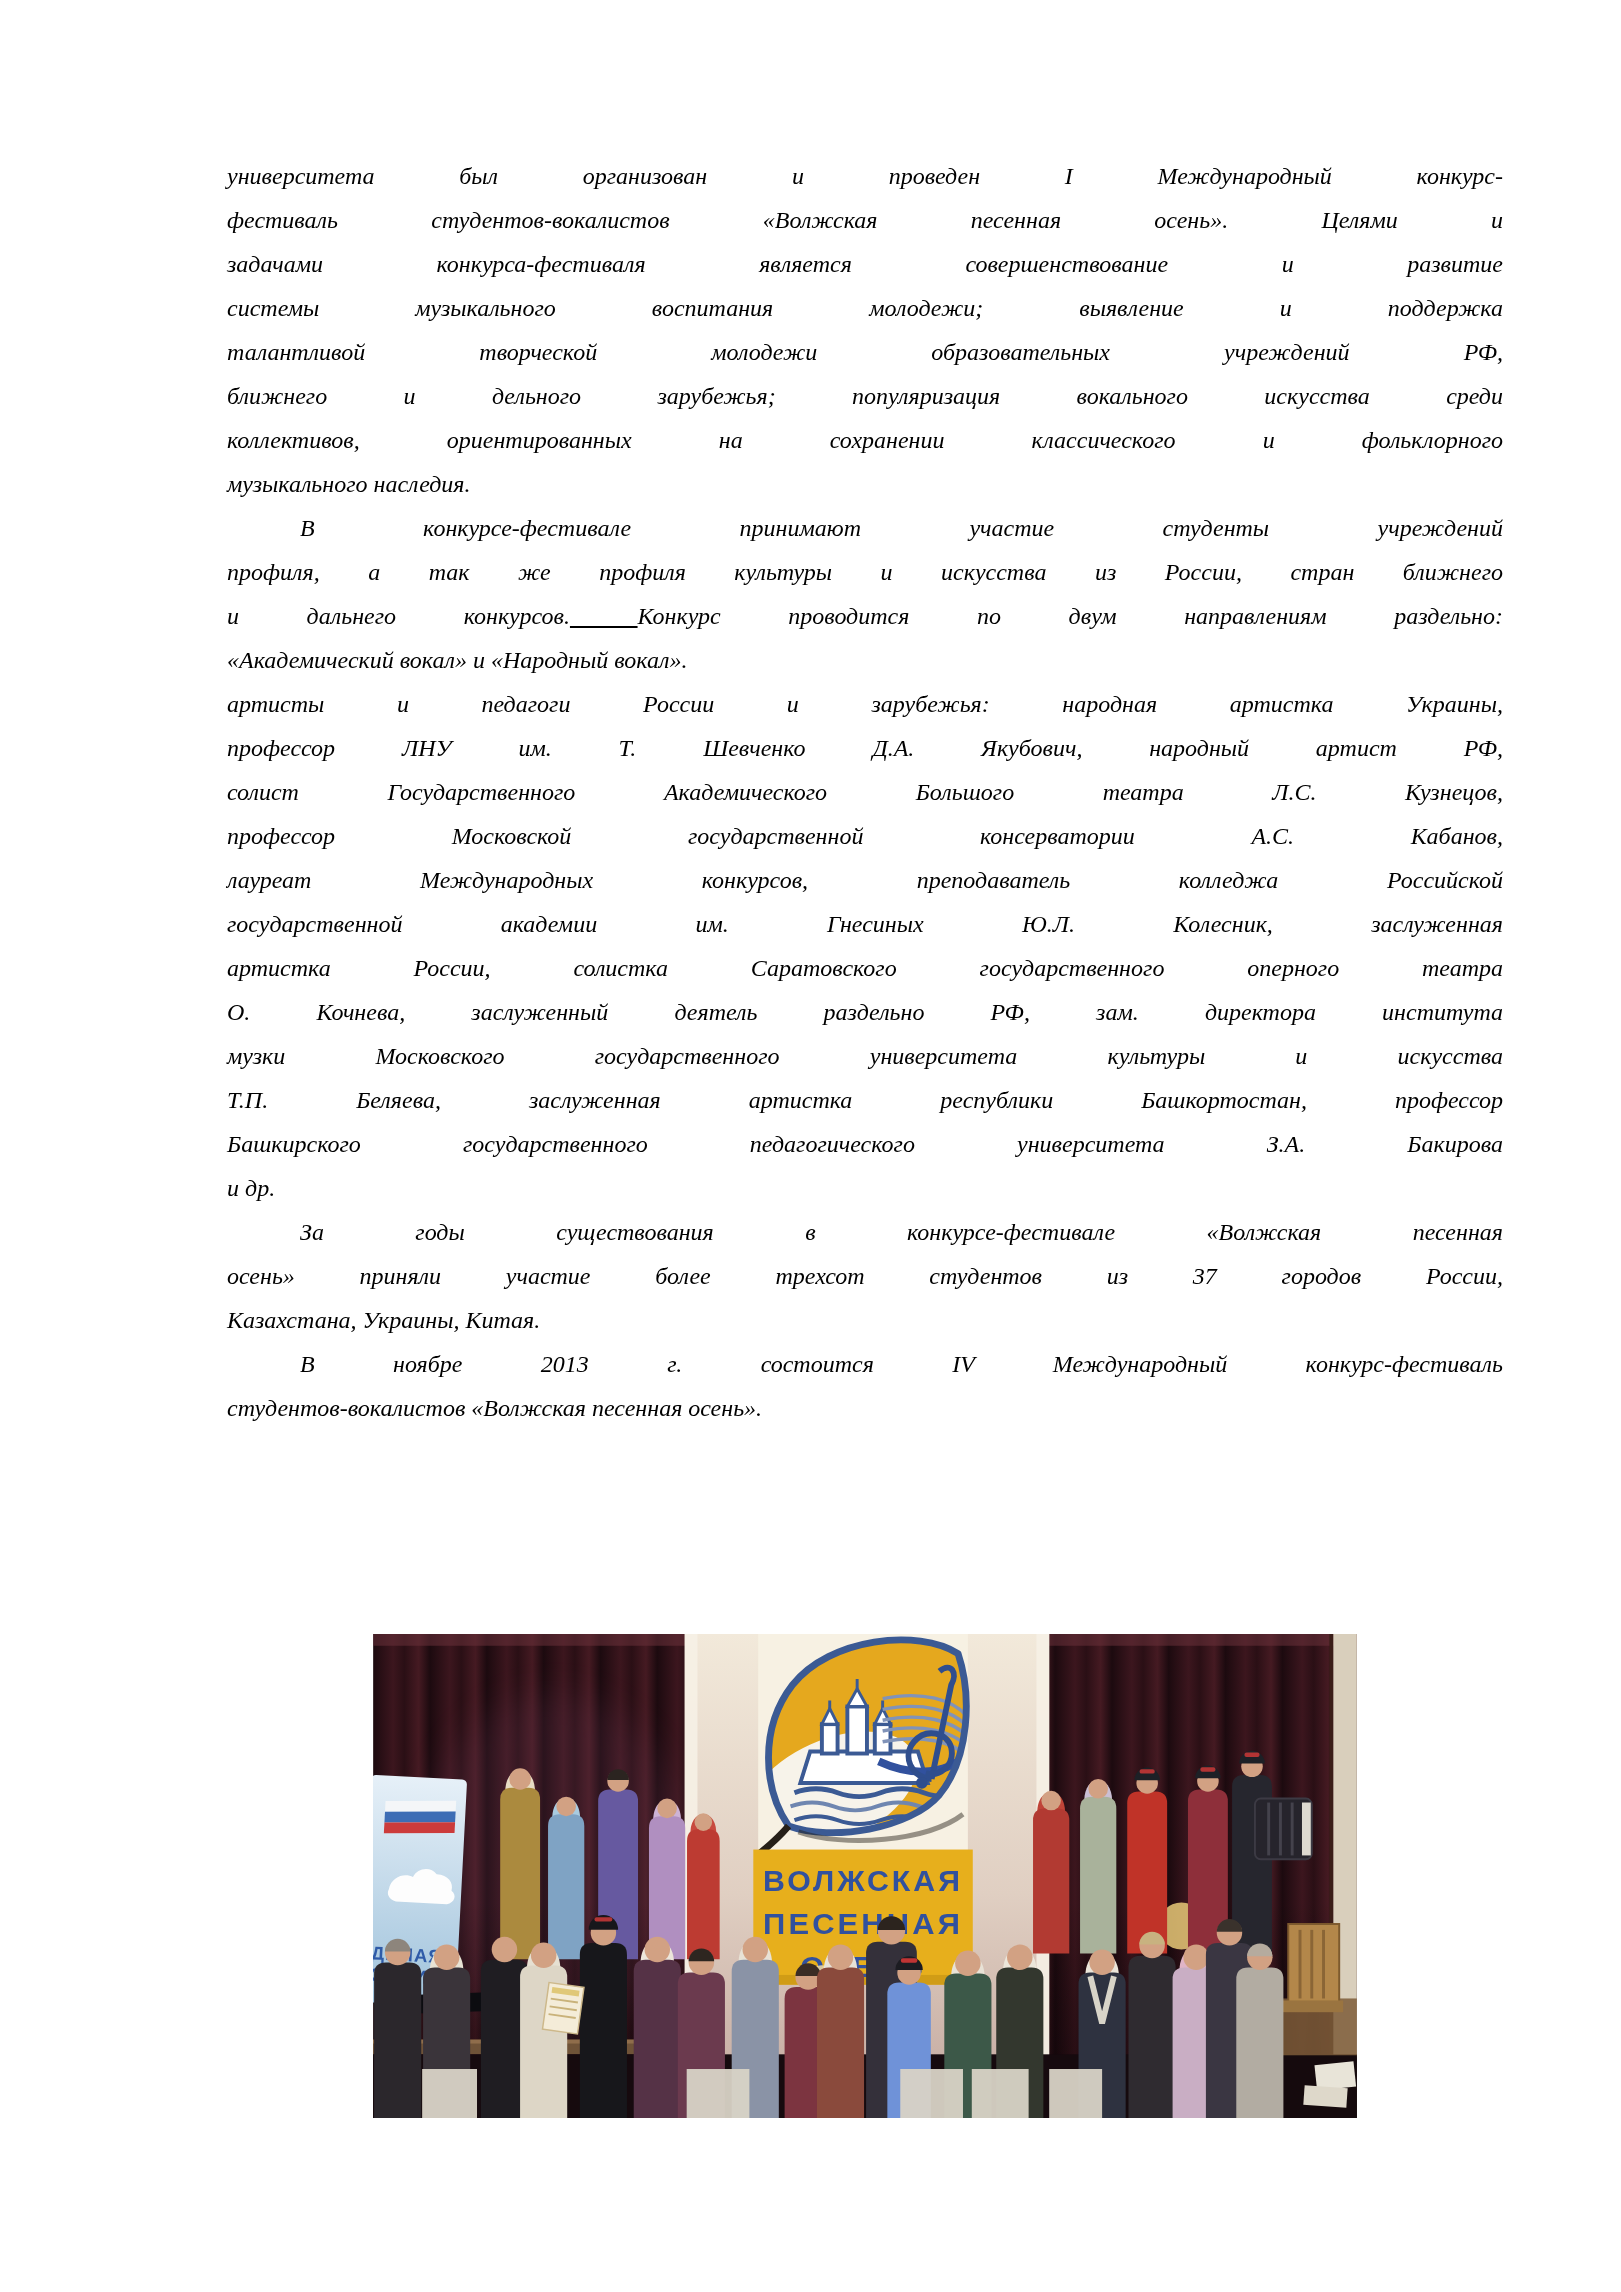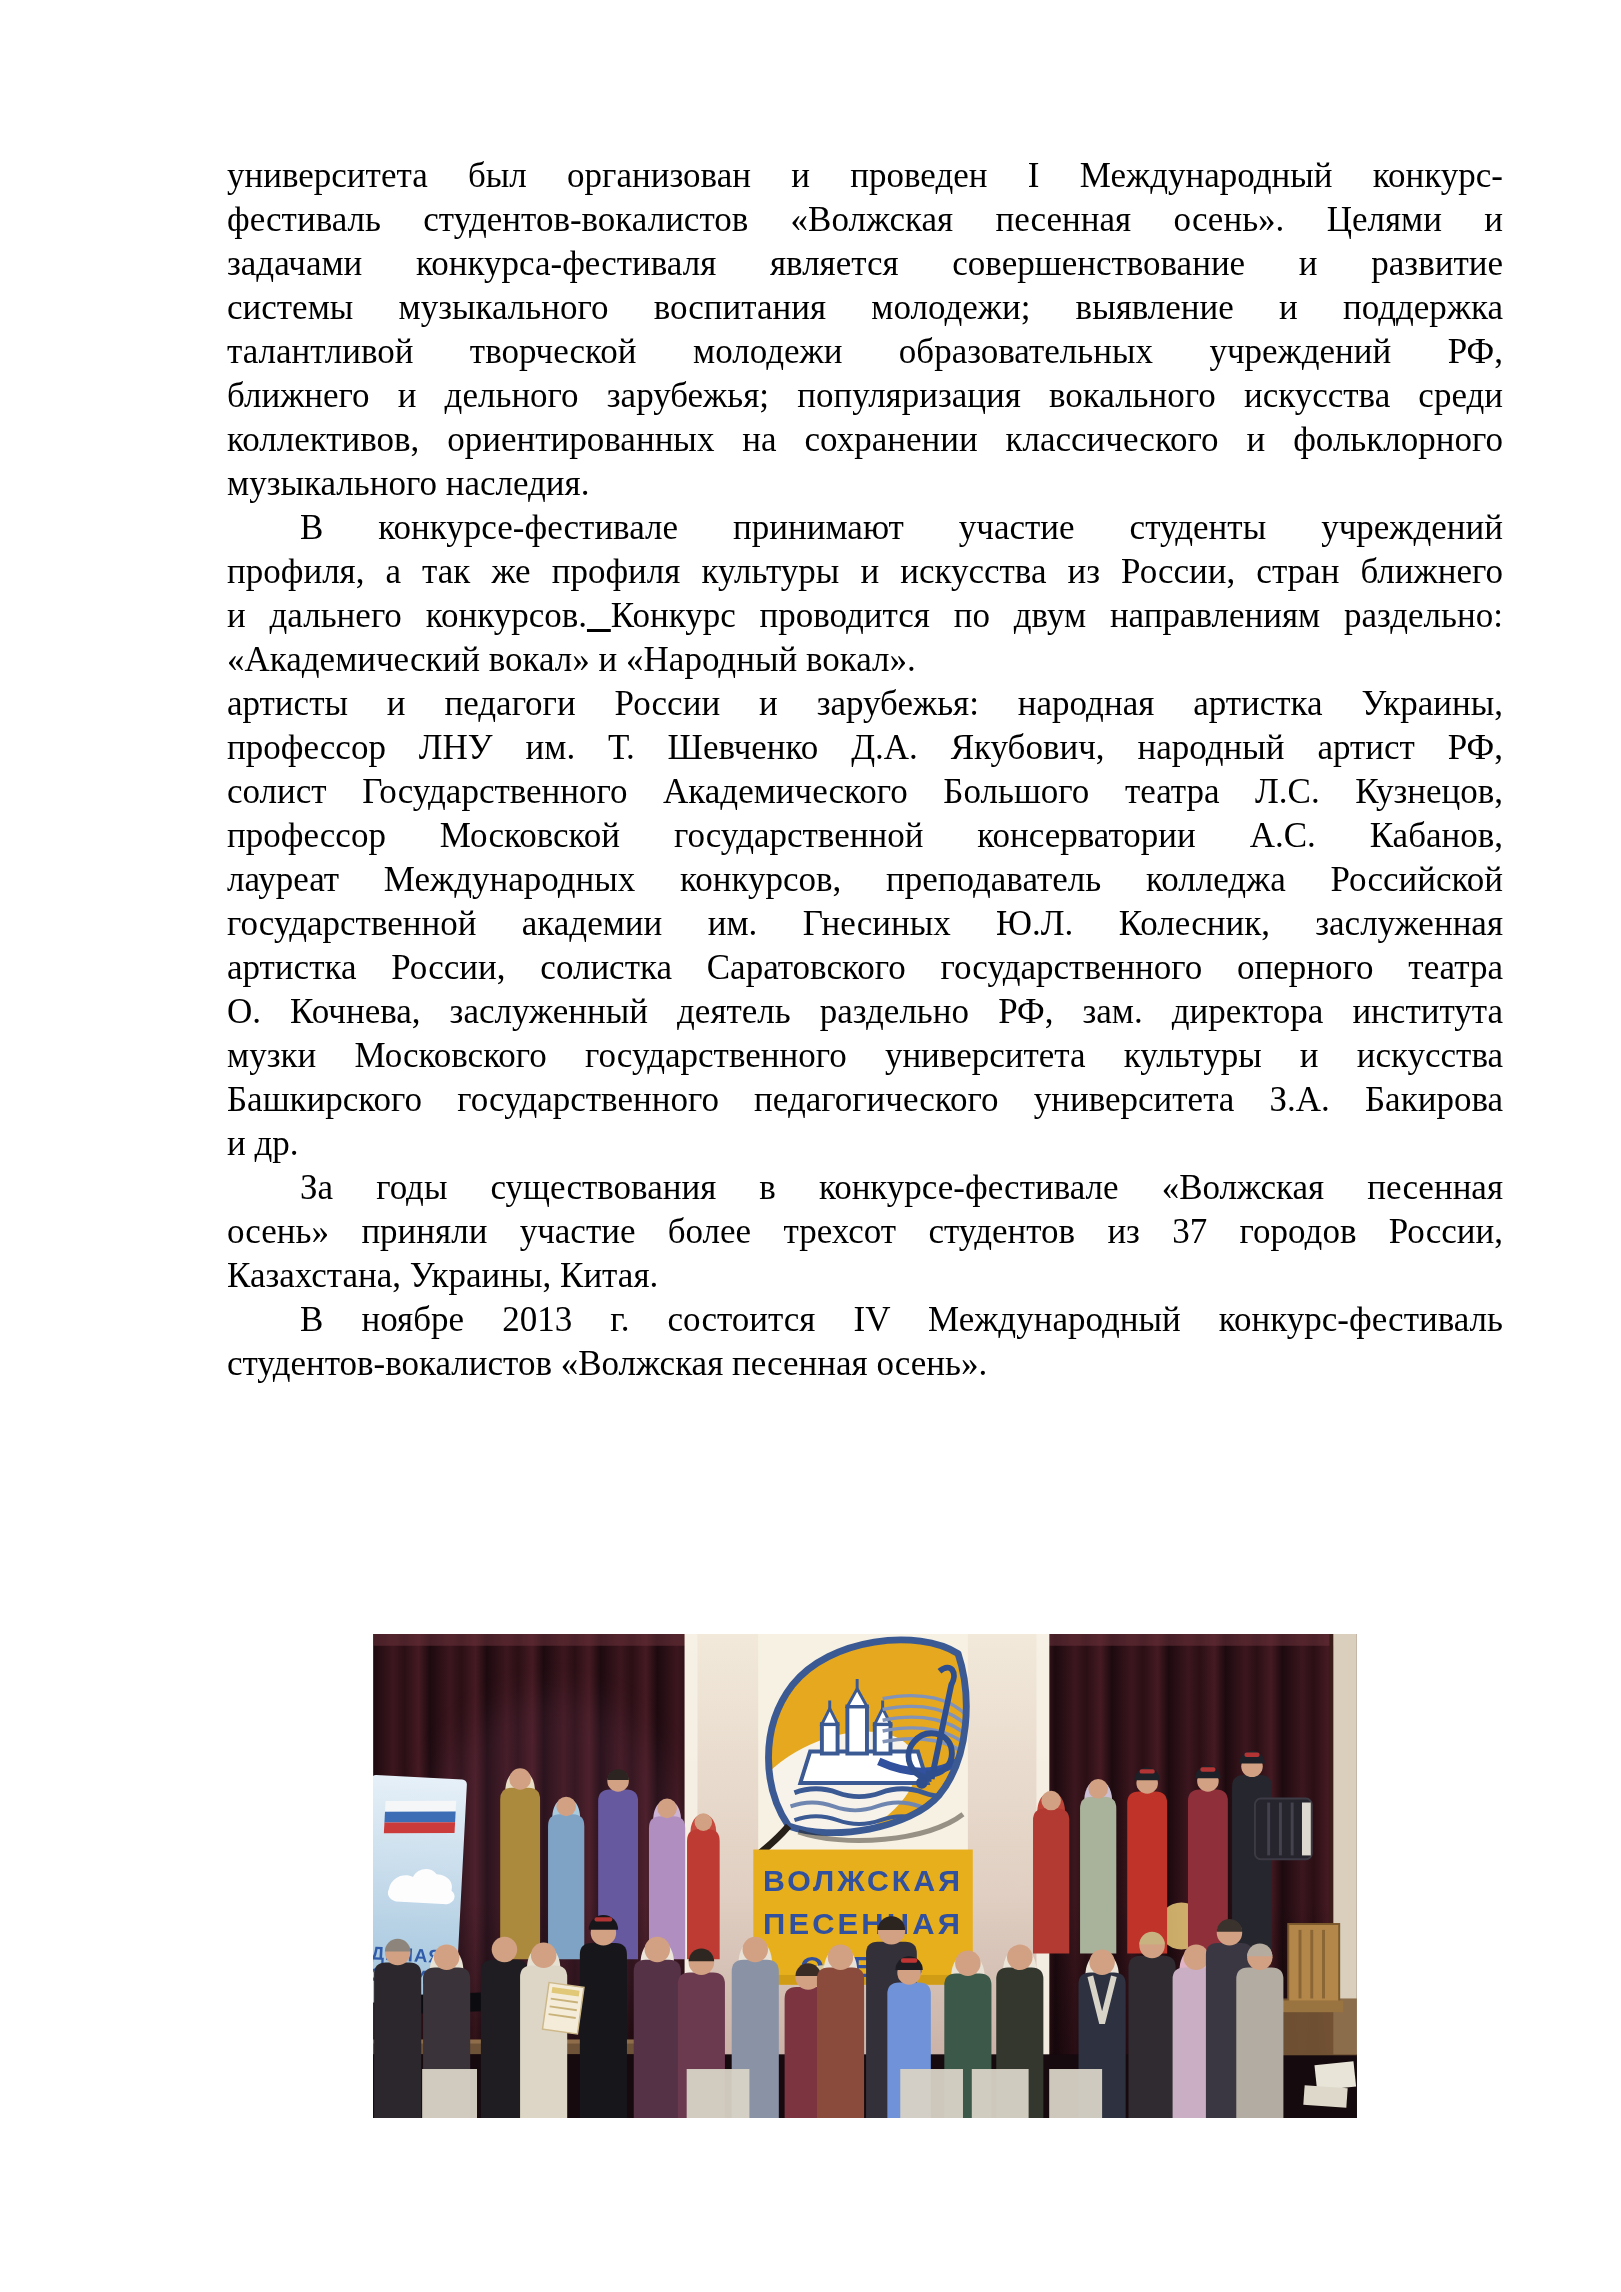--- a/index.html
+++ b/index.html
@@ -1,19 +1,19 @@
 <!DOCTYPE html>
 <html><head>
 <meta charset="utf-8">
 <style>
   html,body{margin:0;padding:0;background:#ffffff;}
   .page{position:relative;width:1621px;height:2293px;background:#ffffff;
         font-family:"Liberation Serif","DejaVu Serif",serif;color:#000;overflow:hidden;}
   .text-block{position:absolute;left:227px;top:154px;width:1276px;}
-  .line{height:44px;font-size:35px;line-height:44px;text-align:justify;text-align-last:justify;}
+  .line{height:44px;font-size:24px;line-height:44px;text-align:justify;text-align-last:justify;font-style:italic;}
   .line.para-end{text-align-last:left;}
   .line.indented{padding-left:73px;}
   .u{text-decoration:underline;}
   .photo{position:absolute;left:373px;top:1634px;width:984px;height:484px;margin:0;}
   .photo svg{display:block;}
   .band-text{font-family:"Liberation Sans","DejaVu Sans",sans-serif;font-weight:bold;fill:#31519e;letter-spacing:3px;}
   .party-text{font-family:"Liberation Sans","DejaVu Sans",sans-serif;font-weight:bold;fill:#2f5ba8;letter-spacing:1px;}
 </style>
 </head>
 <body>
@@ -35,20 +35,21 @@
       <div class="line para-end">«Академический вокал» и «Народный вокал».</div>
       <div class="line">артисты и педагоги России и зарубежья: народная артистка Украины,</div>
       <div class="line">профессор ЛНУ им. Т. Шевченко Д.А. Якубович, народный артист РФ,</div>
       <div class="line">солист Государственного Академического Большого театра Л.С. Кузнецов,</div>
       <div class="line">профессор Московской государственной консерватории А.С. Кабанов,</div>
       <div class="line">лауреат Международных конкурсов, преподаватель колледжа Российской</div>
       <div class="line">государственной академии им. Гнесиных Ю.Л. Колесник, заслуженная</div>
       <div class="line">артистка России, солистка Саратовского государственного оперного театра</div>
       <div class="line">О. Кочнева, заслуженный деятель раздельно РФ, зам. директора института</div>
       <div class="line">музки Московского государственного университета культуры и искусства</div>
+      <div class="line">Т.П. Беляева, заслуженная артистка республики Башкортостан, профессор</div>
       <div class="line">Башкирского государственного педагогического университета З.А. Бакирова</div>
       <div class="line para-end">и др.</div>
       <div class="line indented">За годы существования в конкурсе-фестивале «Волжская песенная</div>
       <div class="line">осень» приняли участие более трехсот студентов из 37 городов России,</div>
       <div class="line para-end">Казахстана, Украины, Китая.</div>
       <div class="line indented">В ноябре 2013 г. состоится IV Международный конкурс-фестиваль</div>
       <div class="line para-end">студентов-вокалистов «Волжская песенная осень».</div>
     </div>
 
   <figure class="photo">

